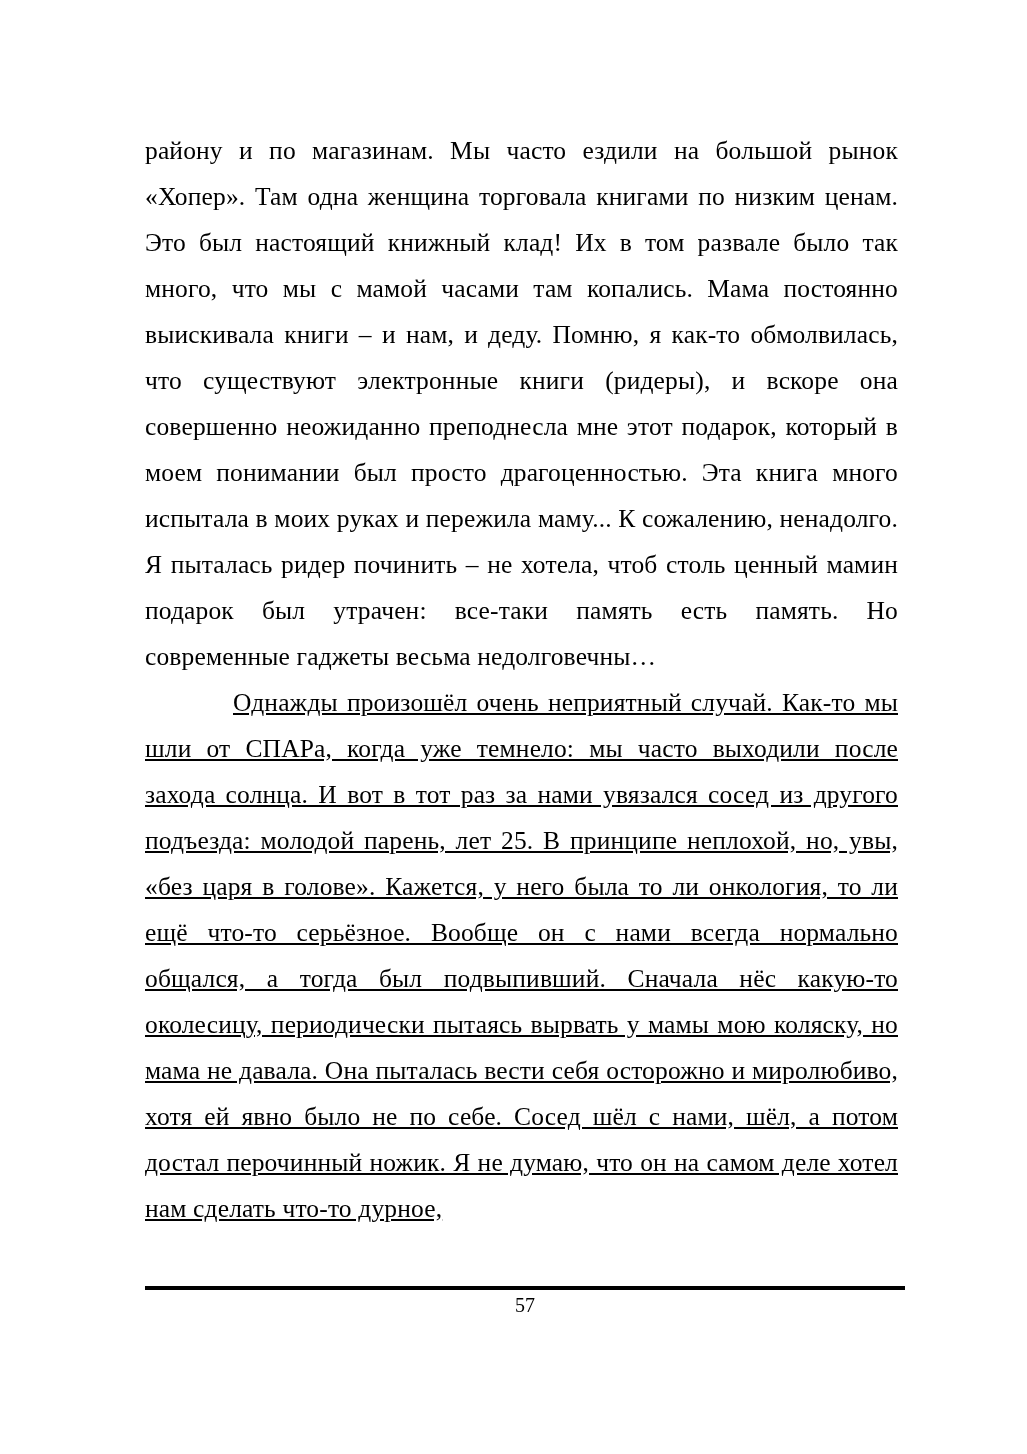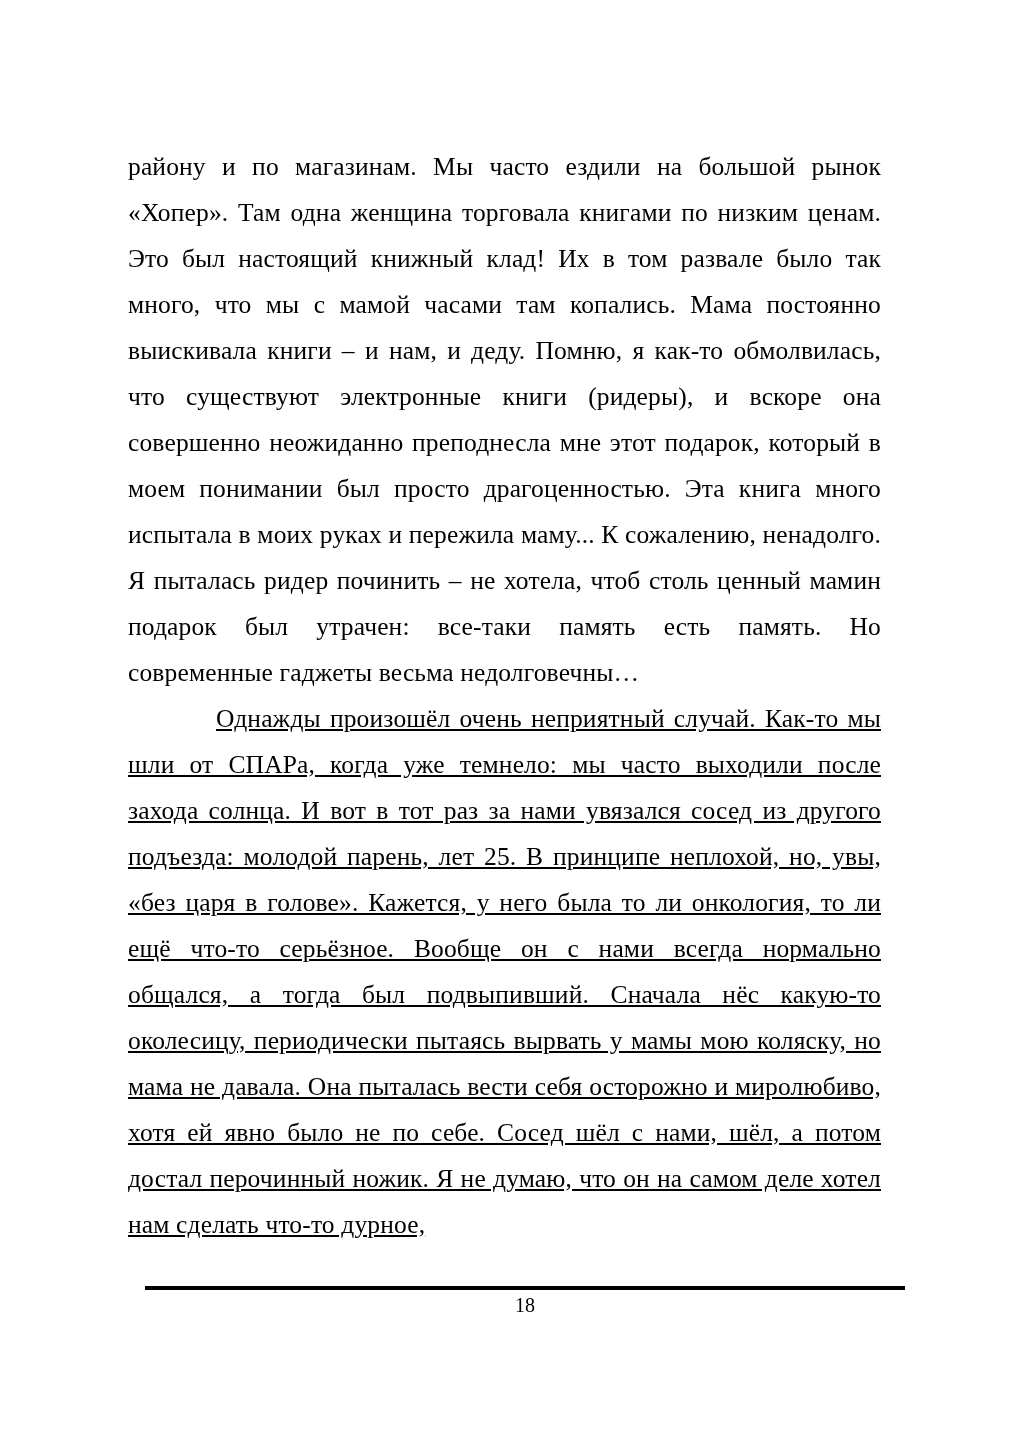--- a/index.html
+++ b/index.html
@@ -14,24 +14,23 @@
     height: 1454px;
     background: #ffffff;
     overflow: hidden;
     font-family: "Liberation Serif", "DejaVu Serif", serif;
     color: #000000;
   }
 
   
   #text-body {
     position: absolute;
-    left: 128px;
+    left: 145px;
     top: 128px;
     width: 753px;
-    margin-top: 16px;
   }
 
   .para {
     margin: 0;
     font-size: 25.5px;
     line-height: 46px;
     text-align: justify;
     text-justify: inter-word;
     -webkit-hyphens: none;
     hyphens: none;
@@ -77,16 +76,16 @@
   <div id="text-body">
 
     <p class="para">району и по магазинам. Мы часто ездили на большой рынок «Хопер». Там одна женщина торговала книгами по низким ценам. Это был настоящий книжный клад! Их в том развале было так много, что мы с мамой часами там копались. Мама постоянно выискивала книги – и нам, и деду. Помню, я как-то обмолвилась, что существуют электронные книги (ридеры), и вскоре она совершенно неожиданно преподнесла мне этот подарок, который в моем понимании был просто драгоценностью. Эта книга много испытала в моих руках и пережила маму... К сожалению, ненадолго. Я пыталась ридер починить – не хотела, чтоб столь ценный мамин подарок был утрачен: все-таки память есть память. Но современные гаджеты весьма недолговечны…</p>
 
     <p class="para indented">Однажды произошёл очень неприятный случай. Как-то мы шли от СПАРа, когда уже темнело: мы часто выходили после захода солнца. И вот в тот раз за нами увязался сосед из другого подъезда: молодой парень, лет 25. В принципе неплохой, но, увы, «без царя в голове». Кажется, у него была то ли онкология, то ли ещё что-то серьёзное. Вообще он с нами всегда нормально общался, а тогда был подвыпивший. Сначала нёс какую-то околесицу, периодически пытаясь вырвать у мамы мою коляску, но мама не давала. Она пыталась вести себя осторожно и миролюбиво, хотя ей явно было не по себе. Сосед шёл с нами, шёл, а потом достал перочинный ножик. Я не думаю, что он на самом деле хотел нам сделать что-то дурное,</p>
 
   </div>
 
   <div id="page-footer">
     <div id="footer-rule"></div>
-    <div id="page-number">18</div>
+    <div id="page-number">57</div>
   </div>
 
 </div>
 
 </body></html>

